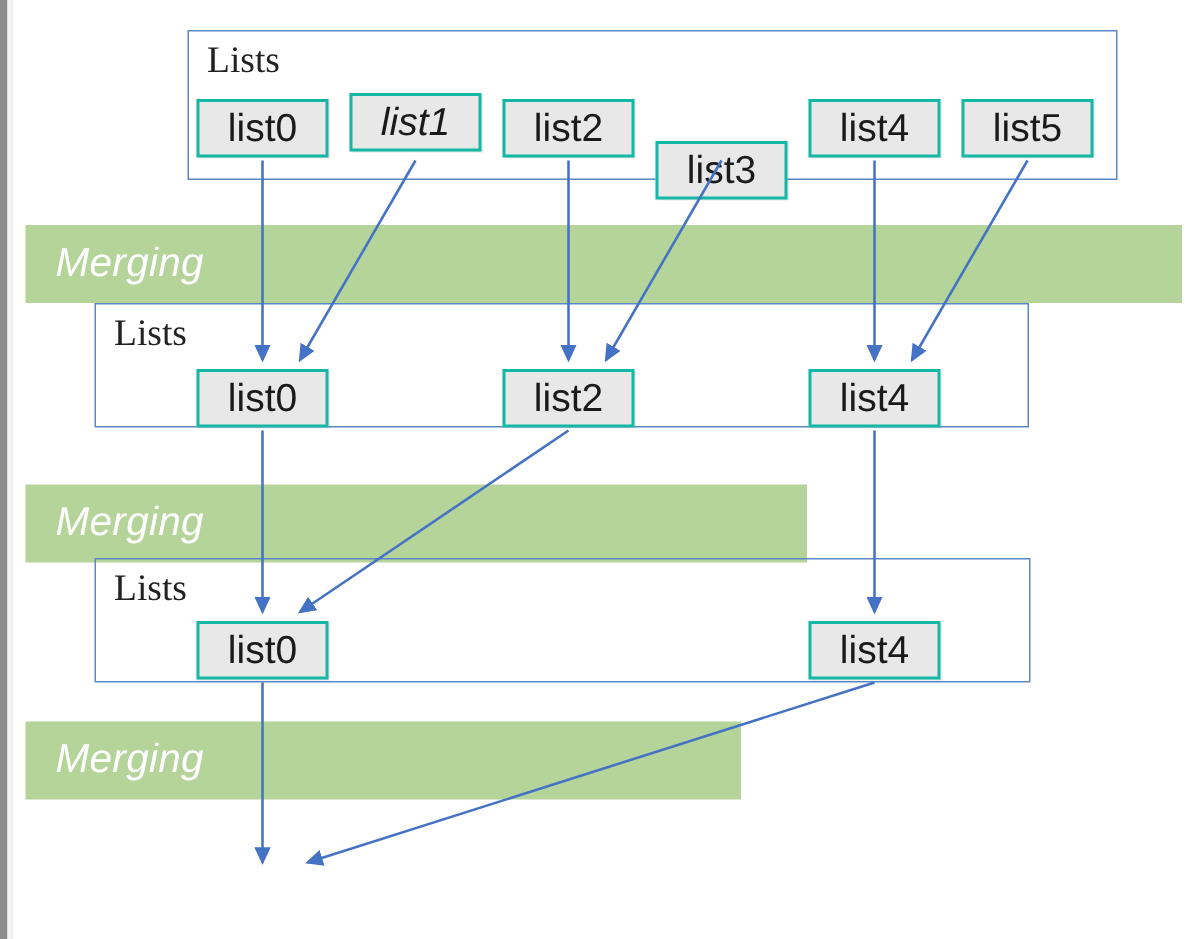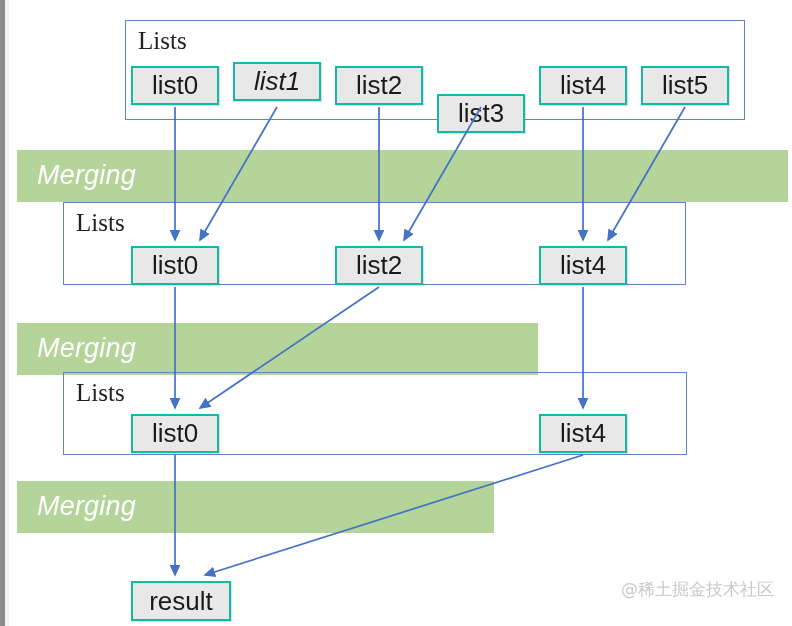--- a/index.html
+++ b/index.html
@@ -130,21 +130,20 @@
   <div class="lists-box" style="left:63px; top:372px; width:624px; height:83px;">
     <span class="lists-title">Lists</span>
   </div>
   <div class="node" style="left:131px; top:414px; width:88px; height:39px;">list0</div>
   <div class="node" style="left:539px; top:414px; width:88px; height:39px;">list4</div>
 
   <div class="merge-bar" style="left:17px; top:481px; width:477px;">
     <span class="merge-label">Merging</span>
   </div>
 
-  <div class="node" style="left:131px; top:581px; width:100px; height:40px;">result</div>
 
   <svg id="edges" viewBox="0 0 792 626" xmlns="http://www.w3.org/2000/svg">
     <defs>
       <marker id="ah" markerWidth="8" markerHeight="8" refX="6" refY="3.2" orient="auto" markerUnits="strokeWidth">
         <path d="M0,0 L7,3.2 L0,6.4 z" fill="#4472c4"></path>
       </marker>
     </defs>
     <g stroke="#4472c4" stroke-width="1.7" fill="none" marker-end="url(#ah)">
 
       <line x1="175" y1="107" x2="175" y2="240"></line>
@@ -156,15 +155,14 @@
 
       <line x1="175" y1="287" x2="175" y2="408"></line>
       <line x1="379" y1="287" x2="200" y2="408"></line>
       <line x1="583" y1="287" x2="583" y2="408"></line>
 
       <line x1="175" y1="455" x2="175" y2="575"></line>
       <line x1="583" y1="455" x2="205" y2="575"></line>
     </g>
   </svg>
 
-  <div class="watermark">@稀土掘金技术社区</div>
 
 </div>
 
 </body></html>

